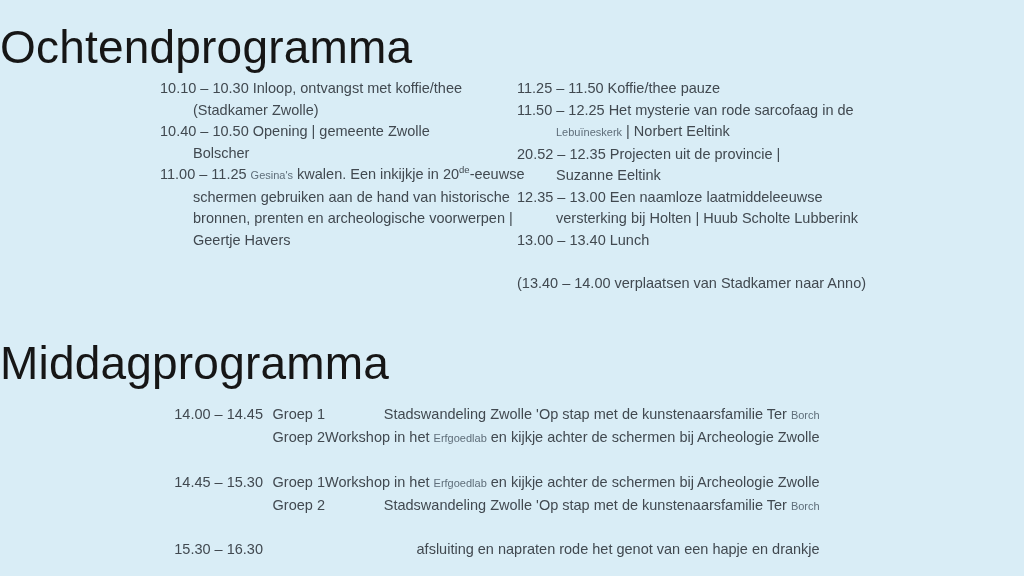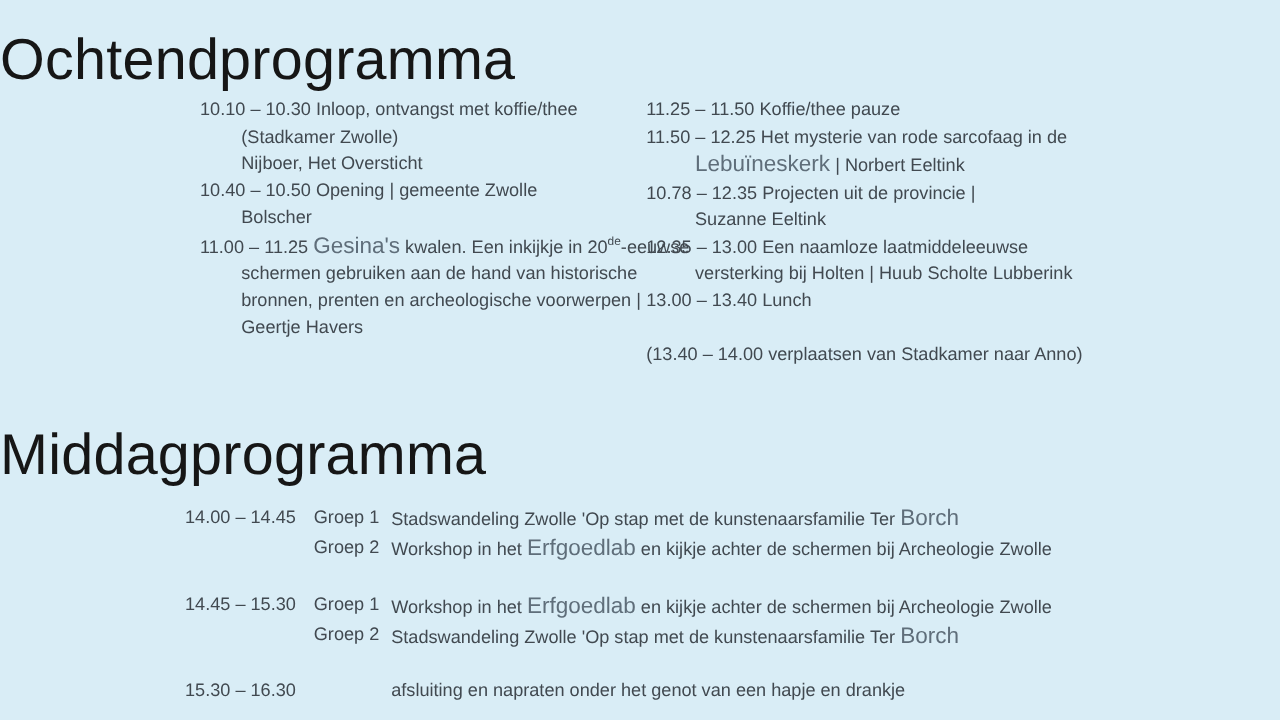--- a/index.html
+++ b/index.html
@@ -28,56 +28,56 @@
   .col{
     position:absolute;top:78px;
     font-size:14.5px;line-height:21.5px;
     color:var(--body);
     white-space:nowrap;
   }
   .col-left{left:160px}
   .col-right{left:517px}
   .col .line.indent{padding-left:33px}
   .col-right .line.indent{padding-left:39px}
-  .alt{color:var(--muted);font-size:18px}
+  .alt{color:var(--muted);font-size:11px}
   sup{font-size:9.5px;line-height:0}
   .spacer{height:21.5px}
   .atable{
-    position:absolute;left:148px;top:403px;
+    position:absolute;left:160px;top:403px;
     font-size:14.5px;line-height:22px;
     color:var(--body);
     white-space:nowrap;
+    text-align:right;
   }
   .trow{display:flex}
   .tcell.time{width:103px}
   .tcell.group{width:62px}
   .tcell.desc{flex:1}
 </style>
 </head>
 <body>
 
 <div class="slide">
   <h1 class="title" id="morning-title">Ochtendprogramma</h1>
 
   <div class="col col-left">
       <div class="line"><span>10.10 – 10.30  Inloop, ontvangst met koffie/thee</span></div>
       <div class="line indent"><span>(Stadkamer Zwolle)</span></div>
-      <div class="line indent"><span>Nijboer, Het Oversticht</span></div>
       <div class="line"><span>10.40 – 10.50 Opening | gemeente Zwolle</span></div>
       <div class="line indent"><span>Bolscher</span></div>
       <div class="line"><span>11.00 – 11.25 </span><span class="alt">Gesina's</span><span> kwalen. Een inkijkje in 20</span><sup>de</sup><span>-eeuwse</span></div>
       <div class="line indent"><span>schermen gebruiken aan de hand van historische</span></div>
       <div class="line indent"><span>bronnen, prenten en archeologische voorwerpen |</span></div>
       <div class="line indent"><span>Geertje Havers</span></div>
     </div>
   <div class="col col-right">
       <div class="line"><span>11.25 – 11.50 Koffie/thee pauze</span></div>
       <div class="line"><span>11.50 – 12.25 Het mysterie van rode sarcofaag in de</span></div>
       <div class="line indent"><span class="alt">Lebuïneskerk</span><span> | Norbert Eeltink</span></div>
-      <div class="line"><span>10.78 – 12.35 Projecten uit de provincie |</span></div>
+      <div class="line"><span>20.52 – 12.35 Projecten uit de provincie |</span></div>
       <div class="line indent"><span>Suzanne Eeltink</span></div>
       <div class="line"><span>12.35 – 13.00 Een naamloze laatmiddeleeuwse</span></div>
       <div class="line indent"><span>versterking bij Holten | Huub Scholte Lubberink</span></div>
       <div class="line"><span>13.00 – 13.40 Lunch</span></div>
       <div class="spacer"></div>
       <div class="line"><span>(13.40 – 14.00 verplaatsen van Stadkamer naar Anno)</span></div>
     </div>
 
   <h1 class="title" id="afternoon-title">Middagprogramma</h1>
 
@@ -100,16 +100,16 @@
       </div>
       <div class="trow">
         <span class="tcell time"></span>
         <span class="tcell group">Groep 2</span>
         <span class="tcell desc"><span>Stadswandeling Zwolle 'Op stap met de kunstenaarsfamilie Ter </span><span class="alt">Borch</span></span>
       </div>
       <div class="spacer"></div>
       <div class="trow">
         <span class="tcell time">15.30 – 16.30</span>
         <span class="tcell group"></span>
-        <span class="tcell desc"><span>afsluiting en napraten onder het genot van een hapje en drankje</span></span>
+        <span class="tcell desc"><span>afsluiting en napraten rode het genot van een hapje en drankje</span></span>
       </div>
     </div>
 </div>
 
 </body></html>

